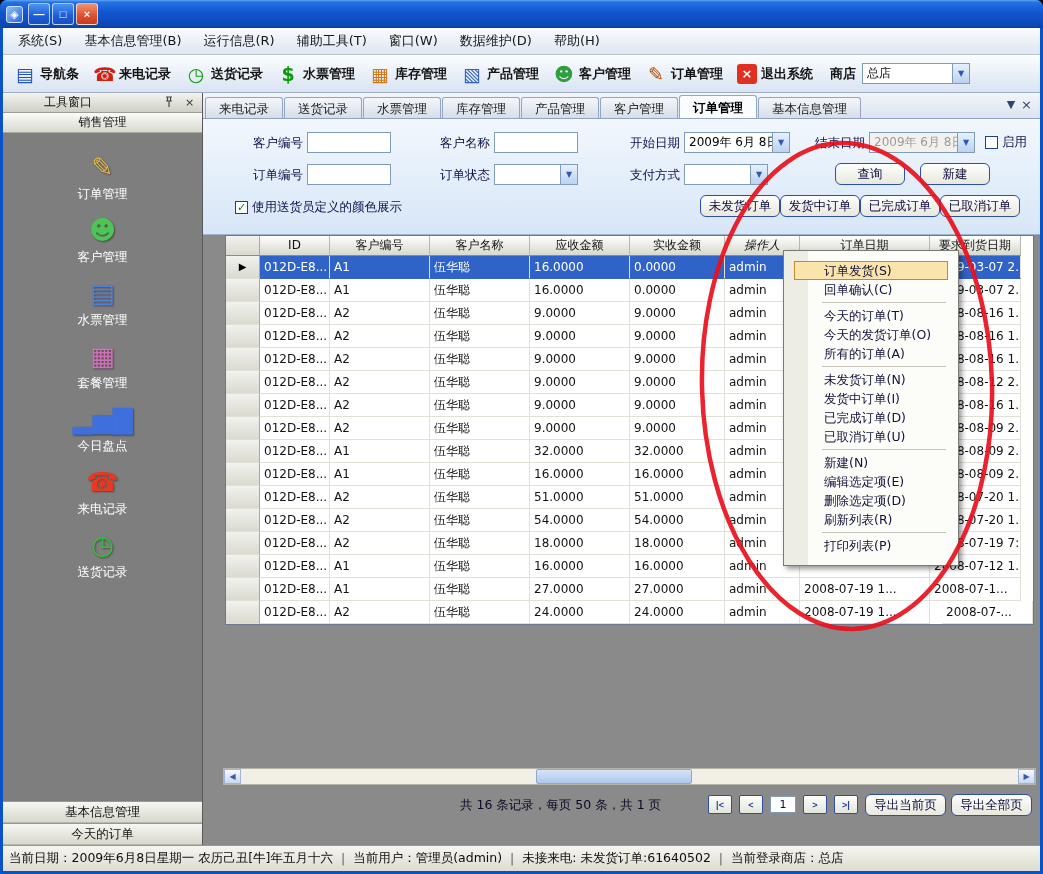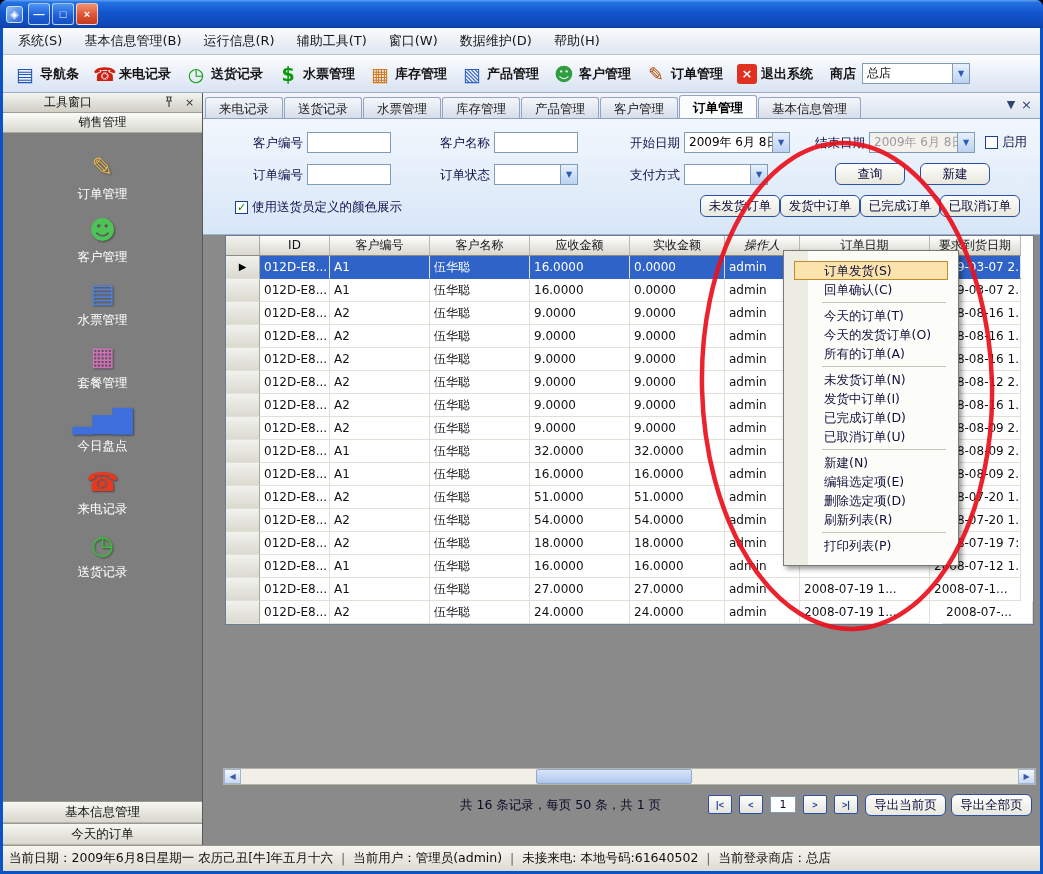--- a/index.html
+++ b/index.html
@@ -547,21 +547,21 @@
       <button class="xp-btn export-btn" style="left:662px">导出当前页</button>
       <button class="xp-btn export-btn" style="left:748px">导出全部页</button>
     </div>
   </div>
 
   <div class="statusbar" id="statusbar">
       <span class="sb-seg">当前日期：2009年6月8日星期一 农历己丑[牛]年五月十六</span>
       <span class="sb-sep">|</span>
       <span class="sb-seg">当前用户：管理员(admin)</span>
       <span class="sb-sep">|</span>
-      <span class="sb-seg">未接来电: 本地号码:61640502</span>
+      <span class="sb-seg">未接来电: 未发货订单:61640502</span>
       <span class="sb-sep">|</span>
       <span class="sb-seg">当前登录商店：总店</span>
     </div>
 </div>
 
 <div class="context-menu" id="context-menu">
     <div class="cm-item hl">订单发货(S)</div>
     <div class="cm-item">回单确认(C)</div>
     <div class="cm-sep"></div>
     <div class="cm-item">今天的订单(T)</div>

